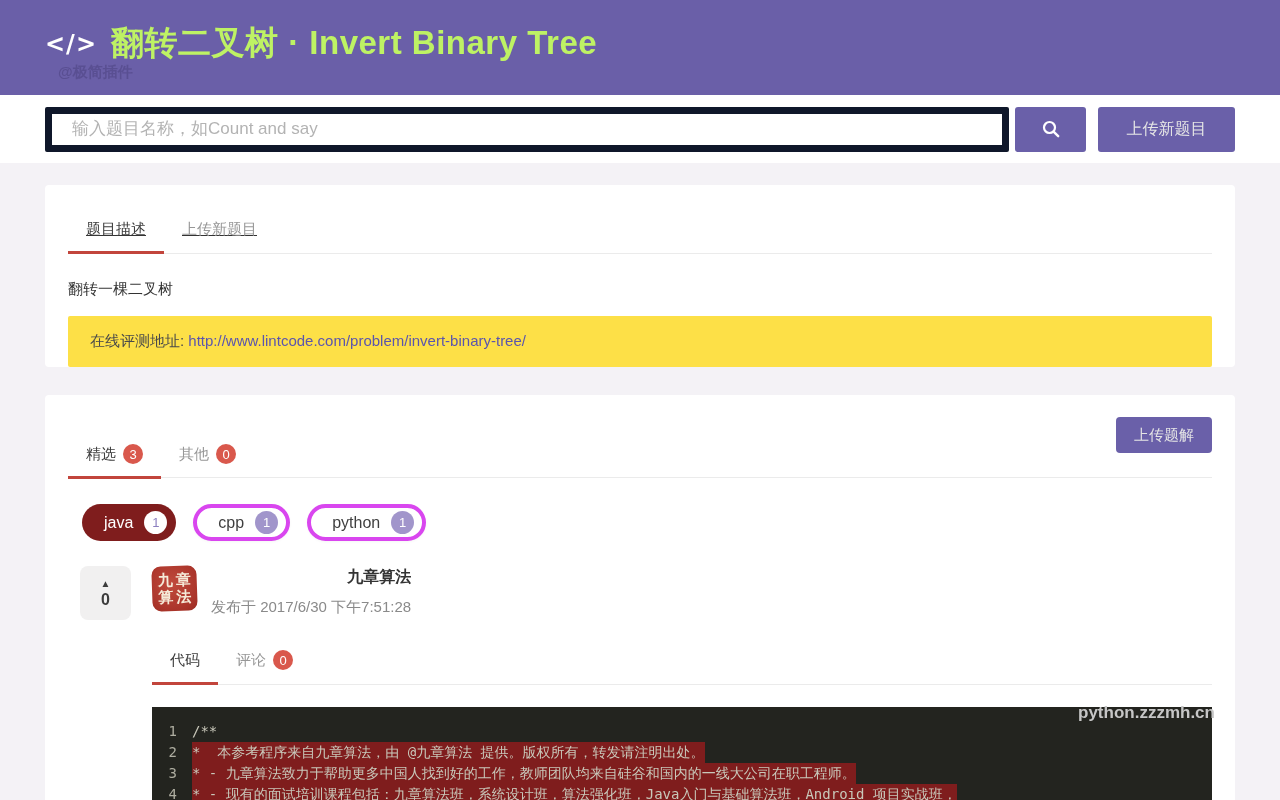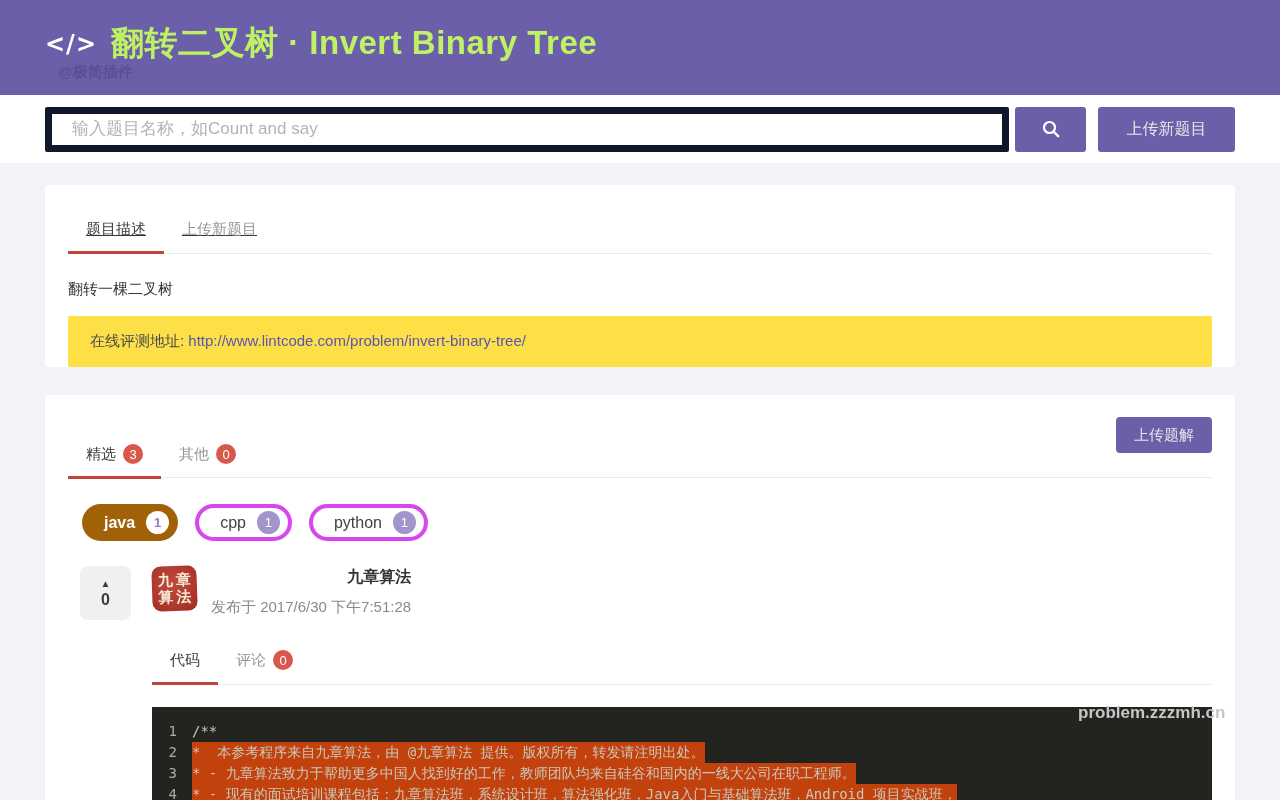--- a/index.html
+++ b/index.html
@@ -123,21 +123,21 @@
     display: inline-flex; align-items: center; gap: 11px;
     height: 37px; padding: 0 8px 0 21px;
     border-radius: 19px; font-size: 16px; cursor: pointer;
     border: 1px solid transparent;
   }
   .pill .pill-count {
     width: 23px; height: 23px; border-radius: 50%;
     display: inline-flex; align-items: center; justify-content: center;
     font-size: 13px;
   }
-  .pill.active { background: #a16207; color: #fff; font-weight: bold; }
+  .pill.active { background: #7f1d1d; color: #fff; }
   .pill.active .pill-count { background: #fff; color: #8b7fc0; }
   .pill.inactive {
     background: #fff; border: 4px solid #d946ef; color: #3f3f3f;
     box-shadow: 0 1px 3px rgba(0,0,0,0.04);
   }
   .pill.inactive .pill-count { background: #a195cb; color: #fff; }
 
   
   .solution-row { display: flex; padding: 25px 0 0 12px; }
   .vote-box {
@@ -173,21 +173,21 @@
     font-family: "DejaVu Sans Mono", "Liberation Mono", monospace;
     font-size: 14px;
     overflow: hidden;
   }
   .code-line { display: flex; line-height: 21px; white-space: pre; }
   .ln {
     width: 40px; text-align: right; padding-right: 15px; flex-shrink: 0;
     color: #aeada0;
   }
   .ct { color: #c9c8ba; }
-  .ct.hl { background: #c2410c; text-align: center; }
+  .ct.hl { background: #7f1d1d; text-align: center; }
 
   
   .site-watermark {
     position: absolute; left: 1078px; top: 703px;
     font-size: 17px; font-weight: bold; color: #c6c6c6;
     z-index: 20; pointer-events: none;
   }
 </style>
 </head>
 <body>
@@ -300,13 +300,13 @@
           <div class="code-line">
             <span class="ln">4</span>
             <span class="ct hl">* - 现有的面试培训课程包括：九章算法班，系统设计班，算法强化班，Java入门与基础算法班，Android 项目实战班，</span>
           </div>
         </div>
       </div>
     </div>
   </section>
 </main>
 
-<div class="site-watermark">problem.zzzmh.cn</div>
+<div class="site-watermark">python.zzzmh.cn</div>
 
 </body></html>

